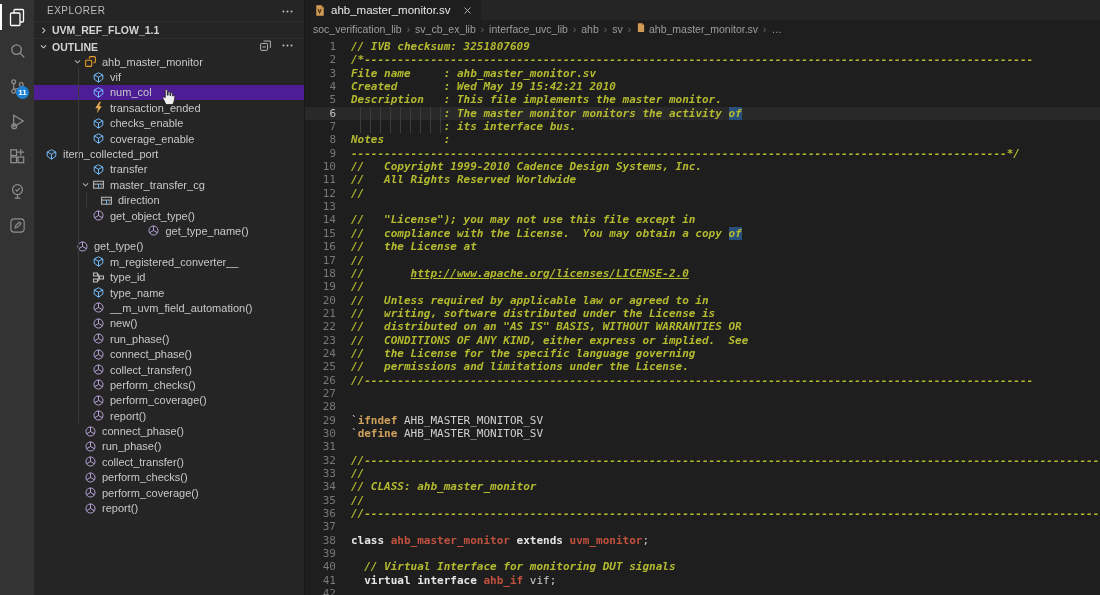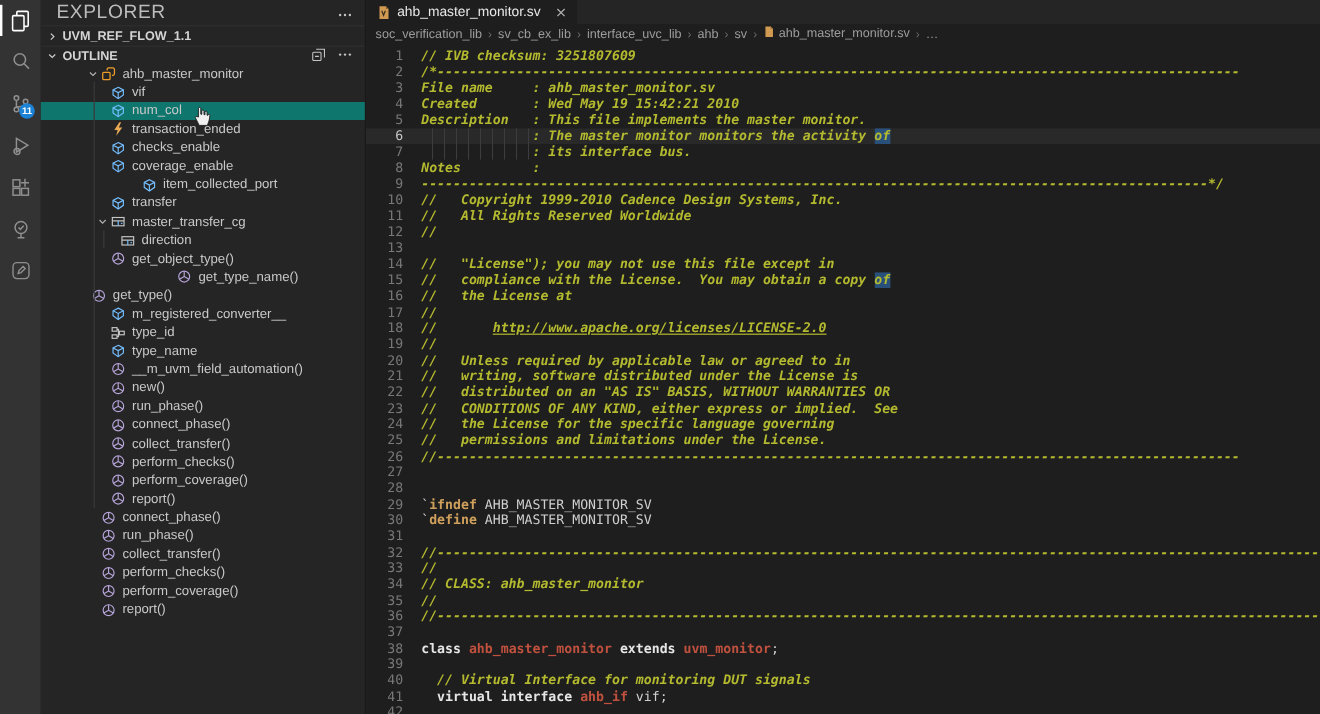--- a/index.html
+++ b/index.html
@@ -7,31 +7,31 @@
        font-family:"Liberation Sans",sans-serif;-webkit-font-smoothing:antialiased;}
   
   .activitybar{position:absolute;left:0;top:0;width:34px;height:595px;background:#333333;}
   .ab-item{position:absolute;left:0;width:34px;height:34px;display:flex;align-items:center;justify-content:center;color:#8f8f8f;}
   .ab-item.active{color:#ffffff;}
   .ab-item.active:before{content:"";position:absolute;left:0;top:4px;bottom:4px;width:2px;background:#ffffff;}
   .ab-badge{position:absolute;left:16px;top:86px;min-width:13px;height:13px;border-radius:8px;background:#1c82d6;
             color:#fff;font-size:8px;font-weight:bold;display:flex;align-items:center;justify-content:center;padding:0 1px;box-sizing:border-box;}
   
   .sidebar{position:absolute;left:34px;top:0;width:271px;height:595px;background:#252526;border-right:1px solid #191919;box-sizing:border-box;}
-  .sb-header{position:relative;height:21px;line-height:21px;padding-left:13px;font-size:16px;letter-spacing:.5px;color:#bcbcbc;}
+  .sb-header{position:relative;height:21px;line-height:21px;padding-left:13px;font-size:10px;letter-spacing:.5px;color:#bcbcbc;}
   .sb-actions{position:absolute;right:10px;top:4px;color:#c5c5c5;}
   .section-row{position:absolute;left:0;width:100%;display:flex;align-items:center;font-weight:bold;font-size:10.5px;color:#d4d4d4;
                border-top:1px solid #2e2e30;box-sizing:border-box;}
   .section-row .chev{width:10px;margin:0 3px 0 5px;display:flex;}
   .sec-icons{margin-left:auto;display:flex;align-items:center;gap:9px;padding-right:10px;color:#c5c5c5;}
   #sec-uvm{top:21px;height:17px;}
   #sec-outline{top:38px;height:16px;}
   .tree{position:absolute;left:0;top:54px;width:100%;}
   .trow{height:15.4px;display:flex;align-items:center;box-sizing:border-box;}
-  .trow.hover{background:#0f766e;}
+  .trow.hover{background:#4c1d95;}
   .twistie{width:11px;flex:none;display:flex;align-items:center;}
   .sicon{width:14px;flex:none;display:flex;align-items:center;margin-right:4px;}
   .tlabel{font-size:11px;color:#c8c8c8;white-space:nowrap;}
   .tguide{position:absolute;width:1px;background:#3a3a3a;}
   
   .tabbar{position:absolute;left:305px;top:0;width:795px;height:20px;background:#252526;}
   .tab{position:absolute;left:0;top:0;height:20px;background:#1e1e1e;display:flex;align-items:center;padding:0 9px;gap:5px;}
   .tab-label{font-size:11.5px;color:#e8e8e8;}
   .tab-close{display:flex;margin-left:7px;color:#b5b5b5;}
   .breadcrumbs{position:absolute;left:305px;top:20px;width:795px;height:15px;display:flex;align-items:flex-end;
@@ -220,21 +220,21 @@
           <span class="twistie"></span>
           <span class="sicon">
             <svg width="13" height="13" viewBox="0 0 16 16" fill="none" stroke="#75beff" stroke-width="1.2">
               <path d="M8 2.2L13.3 4.9V10L8 13.8L2.7 10V4.9Z"></path>
               <path d="M2.7 4.9L8 7.6L13.3 4.9"></path>
               <path d="M8 7.6V13.8"></path>
             </svg>
           </span>
           <span class="tlabel">coverage_enable</span>
         </div>
-        <div class="trow" style=" justify-content: center;">
+        <div class="trow" style="">
           <span class="twistie"></span>
           <span class="sicon">
             <svg width="13" height="13" viewBox="0 0 16 16" fill="none" stroke="#75beff" stroke-width="1.2">
               <path d="M8 2.2L13.3 4.9V10L8 13.8L2.7 10V4.9Z"></path>
               <path d="M2.7 4.9L8 7.6L13.3 4.9"></path>
               <path d="M8 7.6V13.8"></path>
             </svg>
           </span>
           <span class="tlabel">item_collected_port</span>
         </div>

